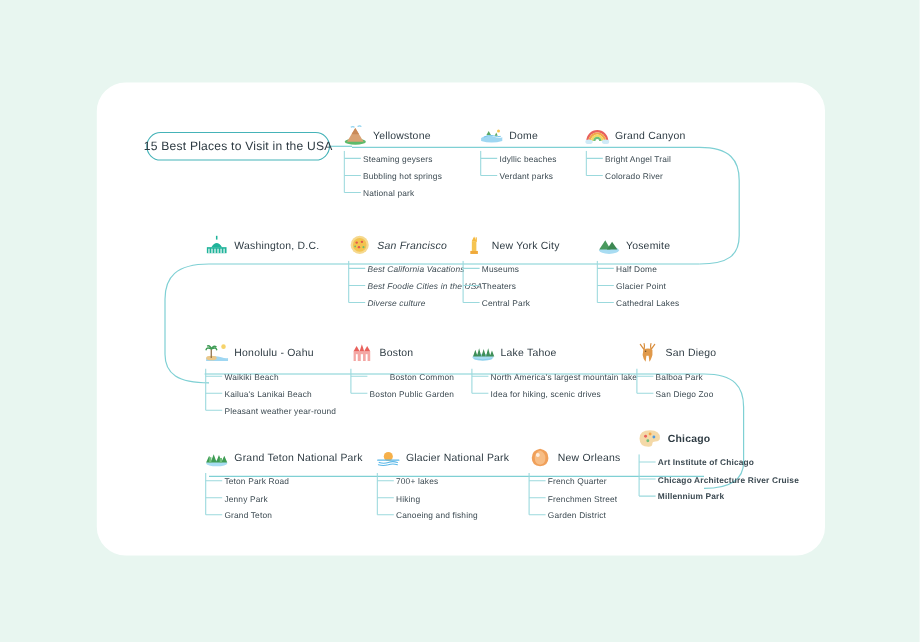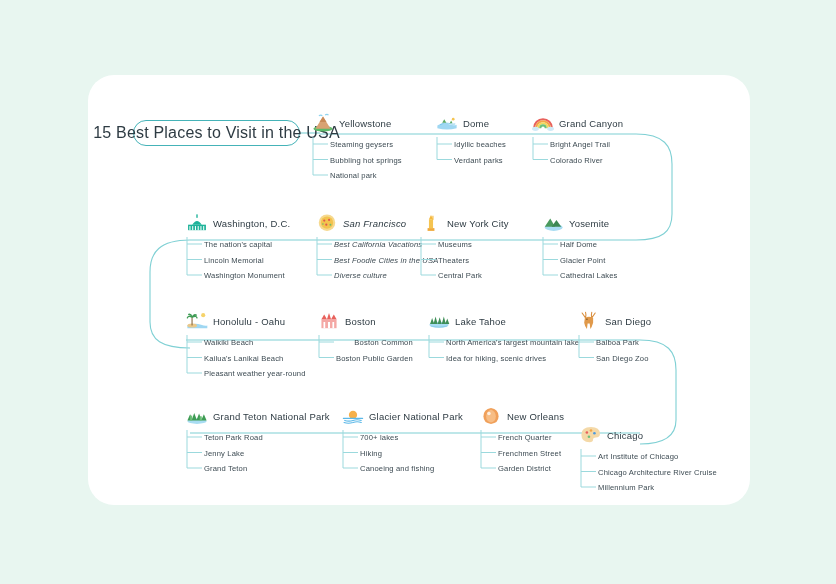--- a/index.html
+++ b/index.html
@@ -28,21 +28,21 @@
     position:absolute;
     left:133px;top:120px;
     width:167px;height:26px;
     border:1.6px solid #45b3b8;
     border-radius:14px;
     background:#ffffff;
     display:flex;align-items:center;justify-content:center;
     box-sizing:border-box;
   }
   .root-pill span{
-    font-size:16px;
+    font-size:11px;
     color:#2e3b43;
     letter-spacing:0.2px;
     white-space:nowrap;
   }
 
   
   .branch{position:absolute;}
   .branch-head{
     display:flex;align-items:center;gap:5px;
     height:22px;
@@ -177,31 +177,20 @@
               <rect x="5" y="19" width="1.5" height="6"></rect>
               <rect x="9" y="19" width="1.5" height="6"></rect>
               <rect x="13" y="19" width="1.5" height="6"></rect>
               <rect x="17" y="19" width="1.5" height="6"></rect>
               <rect x="21" y="19" width="1.5" height="6"></rect>
               <rect x="25" y="19" width="1.5" height="6"></rect>
             </g>
           </svg></span>
         <span class="branch-title">Washington, D.C.</span>
       </div>
-      <div class="subs">
-        <span class="leafline"><svg width="18" height="46" viewBox="0 0 18 46">
-    <path d="M1 0 V38 " stroke="#9bd9dd" stroke-width="1" fill="none"></path>
-            <path d="M1 7 H16" stroke="#9bd9dd" stroke-width="1" fill="none"></path>
-            <path d="M1 22.5 H16" stroke="#9bd9dd" stroke-width="1" fill="none"></path>
-            <path d="M1 38 H16" stroke="#9bd9dd" stroke-width="1" fill="none"></path>
-          </svg></span>
-        <div class="sub">The nation's capital</div>
-        <div class="sub">Lincoln Memorial</div>
-        <div class="sub">Washington Monument</div>
-      </div>
     </div>
   <div class="branch" style="left:316px;top:212px;font-style:italic;">
       <div class="branch-head">
         <span class="b-icon"><svg viewBox="0 0 32 28">
             <circle cx="16" cy="14" r="12" fill="#f6d98f"></circle>
             <circle cx="16" cy="14" r="9" fill="#f3c34e"></circle>
             <circle cx="12" cy="11" r="1.6" fill="#e15a4e"></circle>
             <circle cx="19" cy="10" r="1.6" fill="#e15a4e"></circle>
             <circle cx="15" cy="17" r="1.6" fill="#e15a4e"></circle>
             <circle cx="21" cy="17" r="1.4" fill="#6bbd6f"></circle>
@@ -363,21 +352,21 @@
         <span class="branch-title">Grand Teton National Park</span>
       </div>
       <div class="subs">
         <span class="leafline"><svg width="18" height="46" viewBox="0 0 18 46">
     <path d="M1 0 V38 " stroke="#9bd9dd" stroke-width="1" fill="none"></path>
             <path d="M1 7 H16" stroke="#9bd9dd" stroke-width="1" fill="none"></path>
             <path d="M1 22.5 H16" stroke="#9bd9dd" stroke-width="1" fill="none"></path>
             <path d="M1 38 H16" stroke="#9bd9dd" stroke-width="1" fill="none"></path>
           </svg></span>
         <div class="sub">Teton Park Road</div>
-        <div class="sub">Jenny Lake</div>
+        <div class="sub">Jenny Park</div>
         <div class="sub">Grand Teton</div>
       </div>
     </div>
   <div class="branch" style="left:342px;top:405px;">
       <div class="branch-head">
         <span class="b-icon"><svg viewBox="0 0 32 28">
             <circle cx="16" cy="13" r="6" fill="#f6b04a"></circle>
             <path d="M2 18 H30 M4 21 q6 2 12 0 q6-2 12 0 M3 24 q6 2 13 0 q6-2 12 0" stroke="#5bb8e8" stroke-width="1.6" fill="none" stroke-linecap="round"></path>
           </svg></span>
         <span class="branch-title">Glacier National Park</span>
@@ -408,21 +397,21 @@
     <path d="M1 0 V38 " stroke="#9bd9dd" stroke-width="1" fill="none"></path>
             <path d="M1 7 H16" stroke="#9bd9dd" stroke-width="1" fill="none"></path>
             <path d="M1 22.5 H16" stroke="#9bd9dd" stroke-width="1" fill="none"></path>
             <path d="M1 38 H16" stroke="#9bd9dd" stroke-width="1" fill="none"></path>
           </svg></span>
         <div class="sub">French Quarter</div>
         <div class="sub">Frenchmen Street</div>
         <div class="sub">Garden District</div>
       </div>
     </div>
-  <div class="branch" style="left:580px;top:424px;">
+  <div class="branch" style="left:580px;top:388px;font-weight:bold;">
       <div class="branch-head">
         <span class="b-icon"><svg viewBox="0 0 32 28">
             <path d="M16 3 q13 0 13 10 q0 5 -6 5 q-4 0 -4 3 q0 4 -5 4 q-12 0 -12 -11 q0-11 14-11 Z" fill="#f4d9a8"></path>
             <circle cx="10" cy="11" r="1.9" fill="#e8615c"></circle>
             <circle cx="16" cy="8" r="1.9" fill="#f3a64a"></circle>
             <circle cx="21" cy="12" r="1.9" fill="#4e9ae0"></circle>
             <circle cx="13" cy="17" r="1.9" fill="#6ec07a"></circle>
           </svg></span>
         <span class="branch-title">Chicago</span>
       </div>

